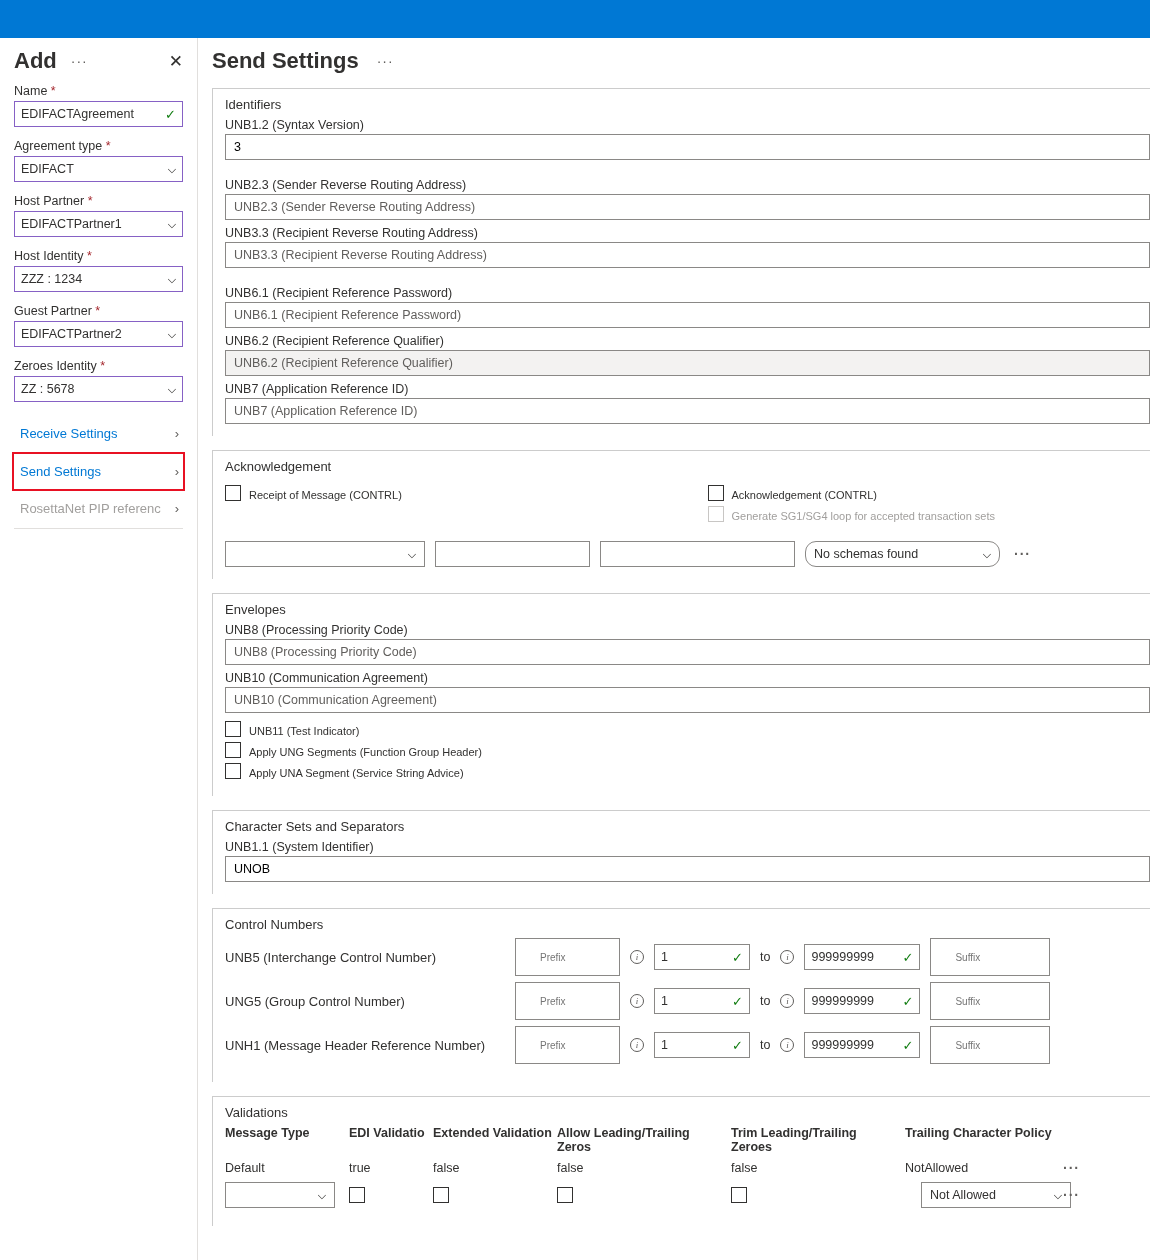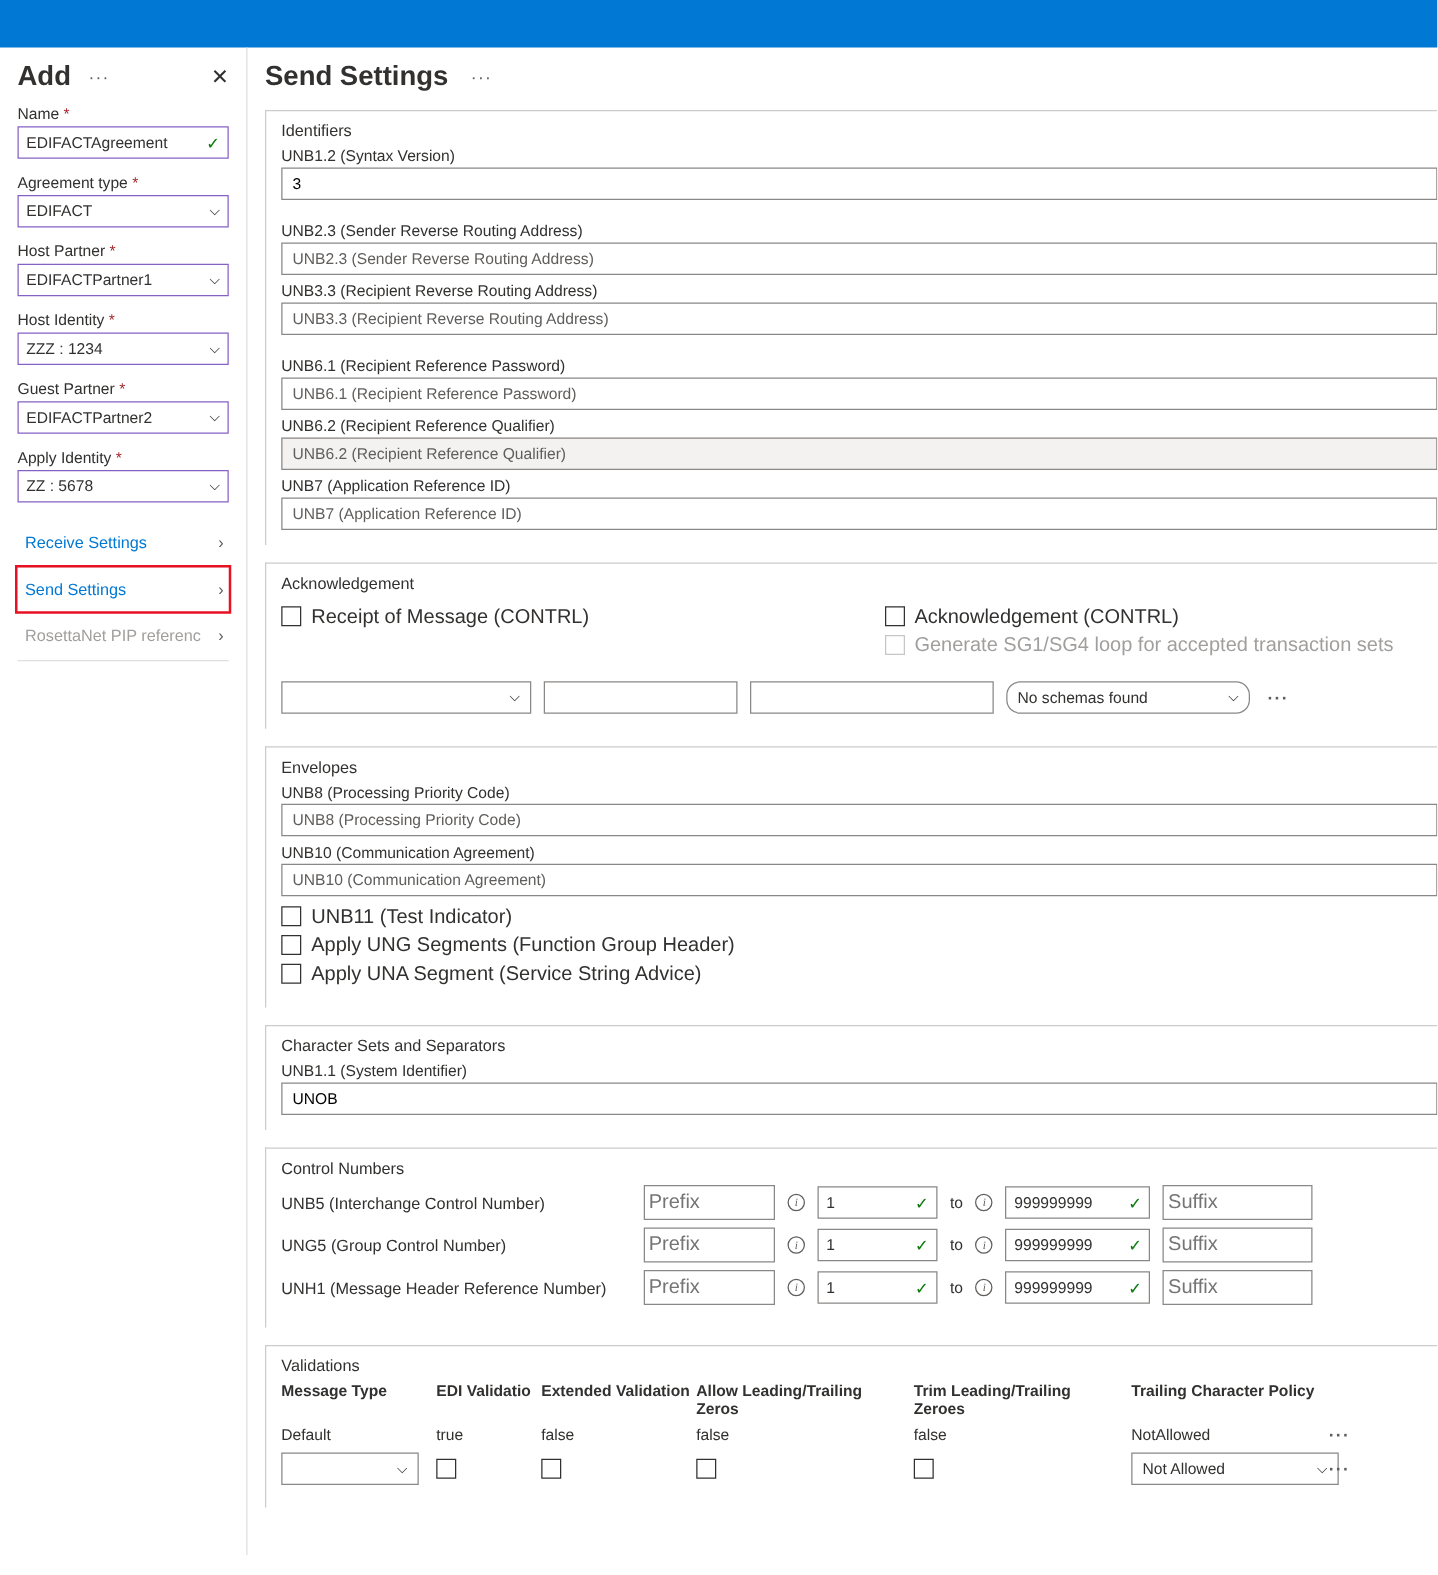--- a/index.html
+++ b/index.html
@@ -26,34 +26,34 @@
 .rtitle-row { display: flex; align-items: center; gap: 14px; margin-bottom: 14px; }
 .rtitle { font-size: 22px; font-weight: 600; }
 .section { border-top: 1px solid #ccc; border-left: 1px solid #ccc; padding: 8px 0 12px 12px; margin-bottom: 14px; }
 .section-title { font-size: 13px; margin-bottom: 6px; }
 .flabel { font-size: 12.5px; color: #323130; margin-top: 6px; margin-bottom: 2px; }
 .winput { width: 100%; height: 26px; border: 1px solid #8a8886; padding: 0 8px; font-size: 12.5px; outline: none; }
 .winput::placeholder { color: #605e5c; }
 .winput.disabled { background: #f3f2f1; color: #605e5c; }
 .ack-row { display: flex; gap: 40px; margin-top: 4px; }
 .ack-col { flex: 1; }
-.cb-row { display: flex; align-items: flex-start; gap: 8px; margin: 5px 0; font-size: 16px; }
+.cb-row { display: flex; align-items: flex-end; gap: 8px; margin: 5px 0; font-size: 11px; }
 .cb { width: 16px; height: 16px; border: 1px solid #323130; background: #fff; flex-shrink: 0; }
 .cb.dim { border-color: #c8c6c4; }
 .cblabel.dim { color: #a19f9d; }
 .sel-row { display: flex; gap: 10px; margin-top: 14px; align-items: center; }
 .sel { height: 26px; border: 1px solid #8a8886; display: flex; align-items: center; justify-content: space-between; padding: 0 8px; background: #fff; font-size: 12.5px; }
 .sel .chev { font-size: 11px; }
 .sel-empty1 { width: 200px; }
 .sel-empty2 { width: 155px; }
 .sel-empty3 { width: 195px; }
 .sel-noschema { width: 195px; border-radius: 11px; }
 .ctrl-row { display: flex; align-items: center; gap: 10px; margin: 6px 0; }
 .ctrl-label { width: 280px; font-size: 13px; }
-.ctrl-input { height: 28px; border: 1px solid #8a8886; padding: 0 3px; font-size: 16px; }
+.ctrl-input { height: 38px; border: 1px solid #8a8886; padding: 0 24px; font-size: 10px; }
 .ctrl-prefix { width: 105px; }
 .ctrl-num { width: 96px; border-color: #8a8886; display: flex; align-items: center; justify-content: space-between; padding: 0 6px; }
 .ctrl-to { font-size: 12.5px; }
 .info-i { width: 14px; height: 14px; border: 1px solid #605e5c; border-radius: 50%; display: inline-flex; align-items: center; justify-content: center; font-size: 9px; color: #605e5c; font-style: italic; font-family: Georgia, serif; }
 .val-head { display: grid; grid-template-columns: 120px 80px 120px 170px 170px 150px 30px; gap: 4px; font-weight: 600; font-size: 12.5px; margin-bottom: 6px; margin-top: 4px; }
 .val-row { display: grid; grid-template-columns: 120px 80px 120px 170px 170px 150px 30px; gap: 4px; font-size: 12.5px; align-items: center; margin: 6px 0; }
 </style>
 </head>
 <body>
 
@@ -102,21 +102,21 @@
 
     <div class="field">
       <span class="field-label"><span>Guest Partner</span> <span class="req">*</span></span>
       <div class="select-box">
         <span>EDIFACTPartner2</span>
         <span class="chev">⌵</span>
       </div>
     </div>
 
     <div class="field">
-      <span class="field-label"><span>Apply Identity</span> <span class="req">*</span></span>
+      <span class="field-label"><span>Zeroes Identity</span> <span class="req">*</span></span>
       <div class="select-box">
         <span>ZZ : 5678</span>
         <span class="chev">⌵</span>
       </div>
     </div>
 
     <div class="nav-item">
       <span>Receive Settings</span>
       <span class="nav-chev">›</span>
     </div>
@@ -293,21 +293,21 @@
       </div>
       <div class="val-row">
         <div class="sel" style="width:110px;">
             <span></span>
             <span class="chev">⌵</span>
           </div>
         <div class="cb"></div>
         <div class="cb"></div>
         <div class="cb"></div>
         <div class="cb"></div>
-        <div class="sel" style="width:166px;">
+        <div class="sel" style="width:150px;margin-left:16px;">
             <span>Not Allowed</span>
             <span class="chev">⌵</span>
           </div>
         <span class="dots" style="font-weight:bold;">···</span>
       </div>
     </div>
 
   </div>
 </div>
 

